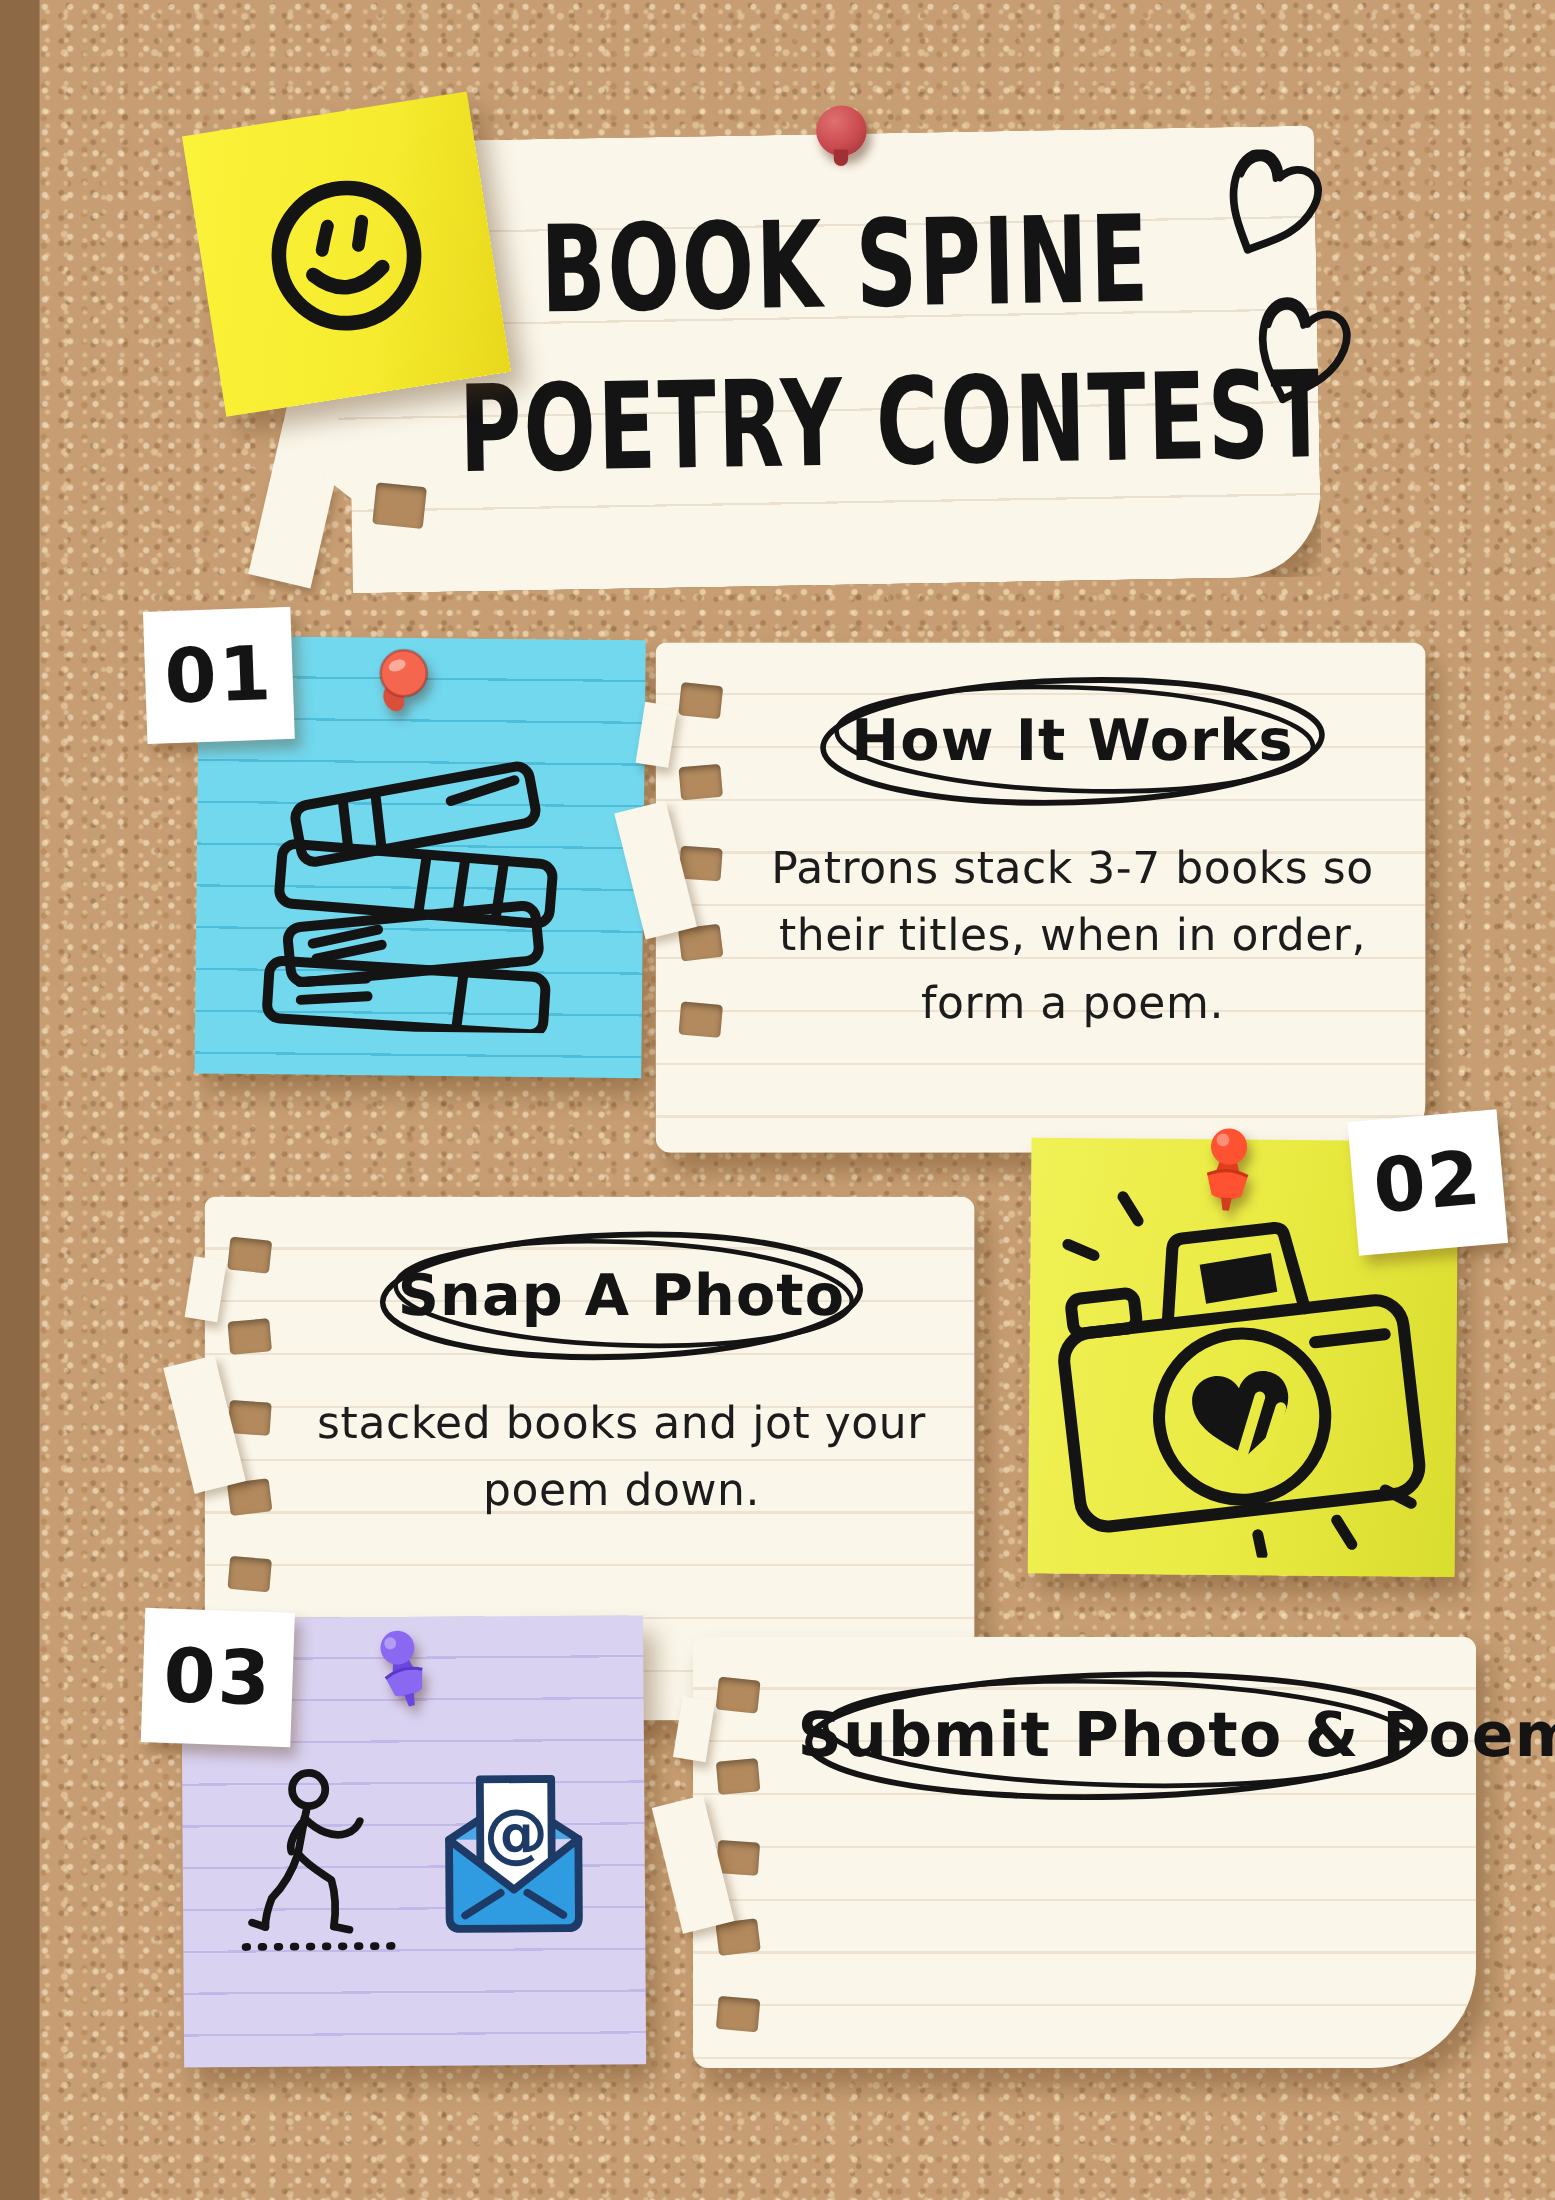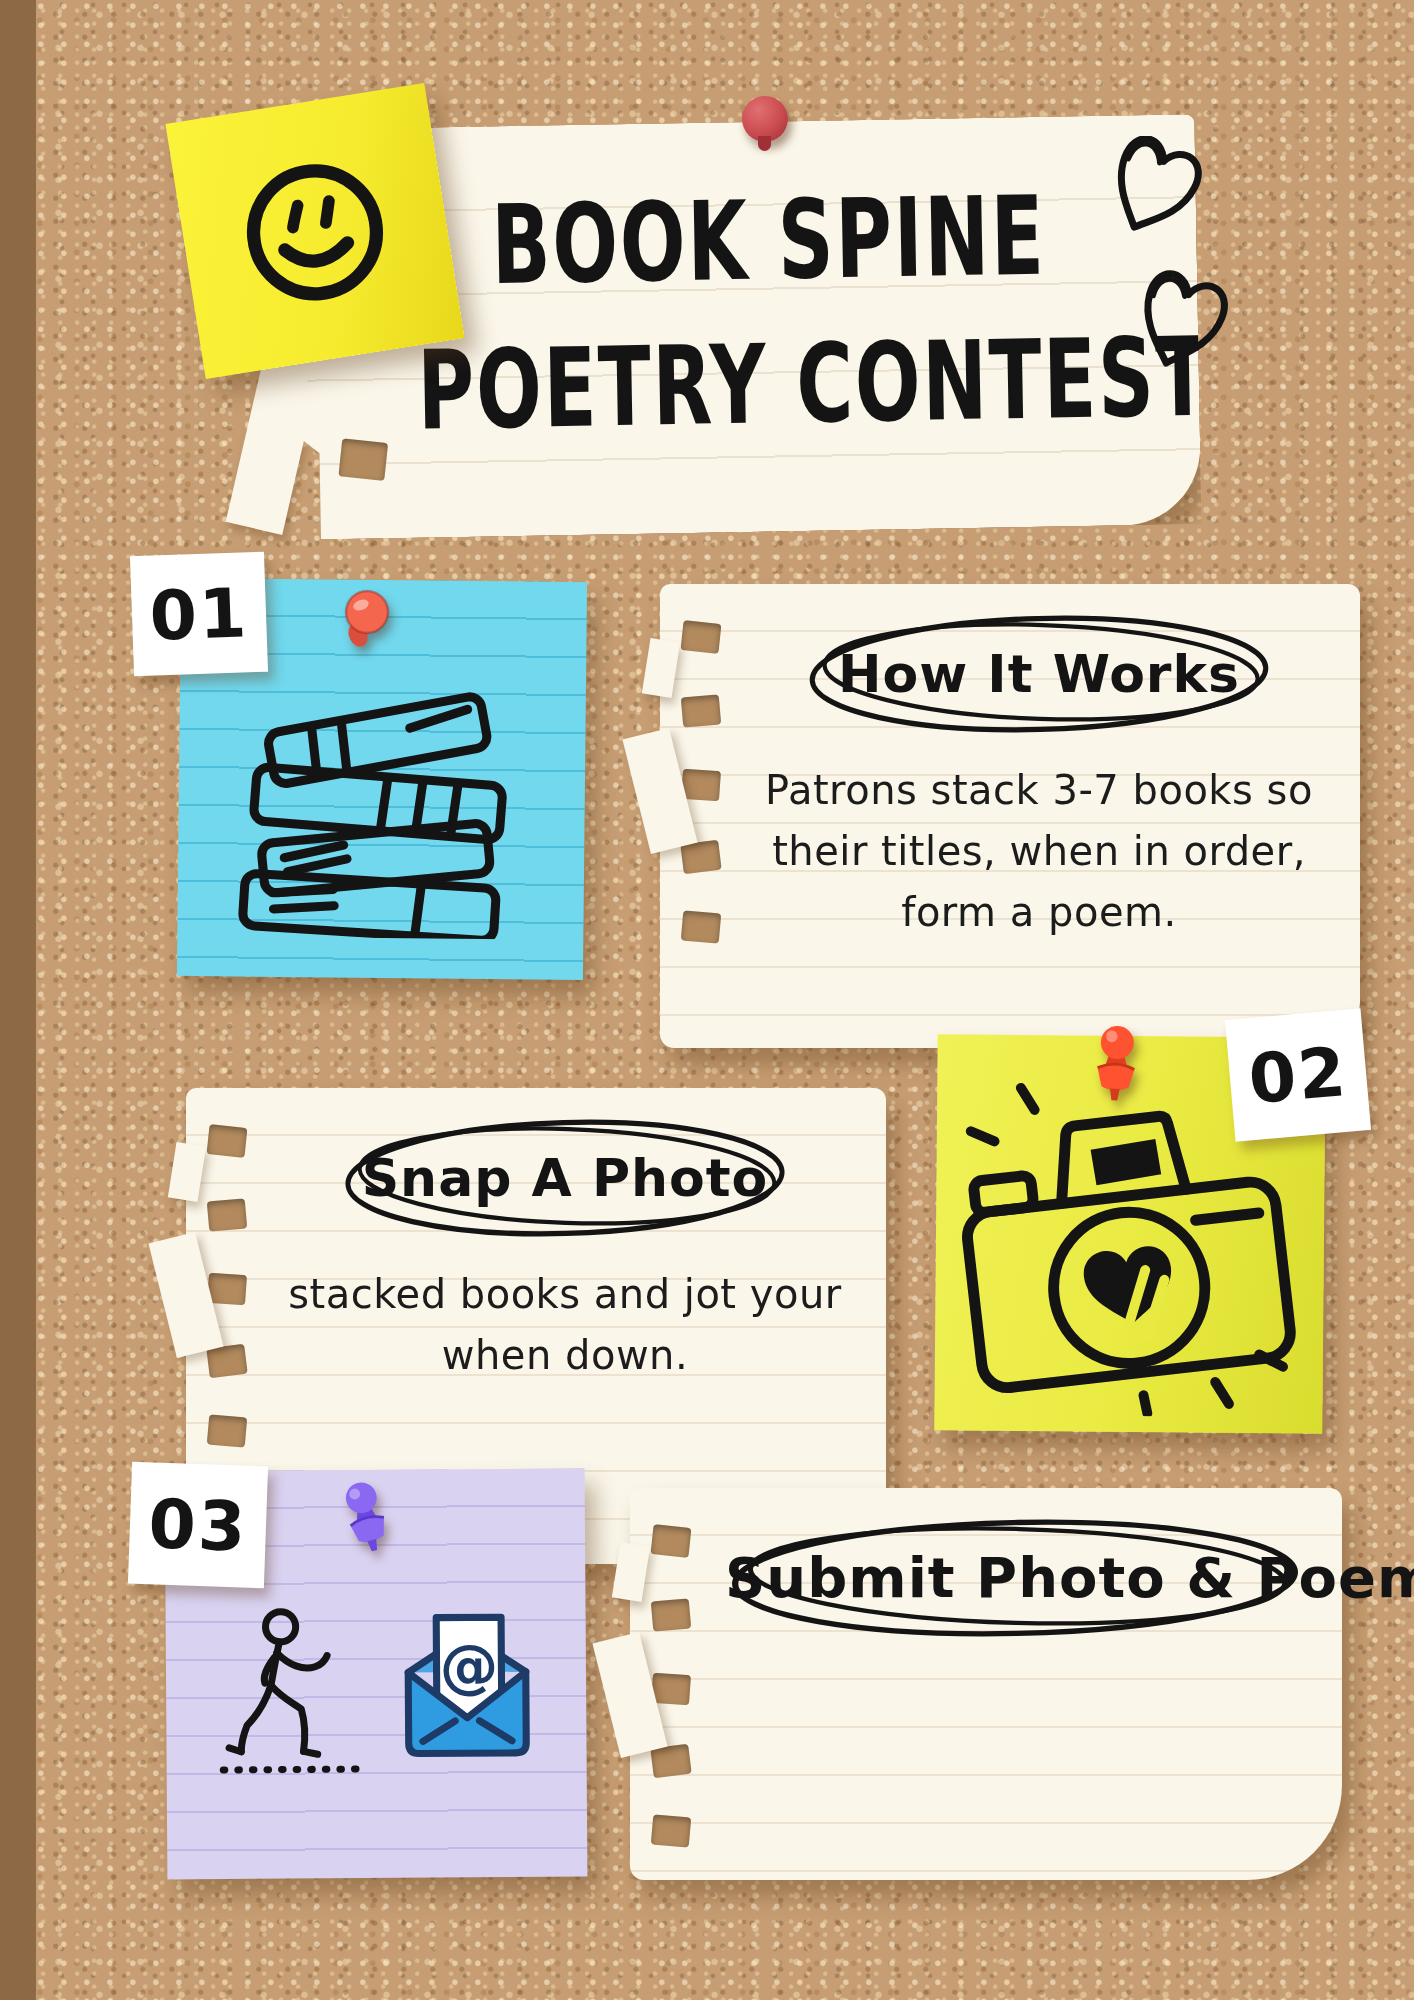--- a/index.html
+++ b/index.html
@@ -78,21 +78,21 @@
   .step-label{
     background:var(--label-bg);z-index:3;display:flex;align-items:center;justify-content:center;
     box-shadow:6px 9px 12px rgba(95,60,25,.35);color:var(--ink);
     font-size:68px;font-weight:800;letter-spacing:2px;
   }
   .label1{left:96px;top:554px;width:134px;height:120px;transform:rotate(-2deg)}
   .label2{left:1194px;top:1014px;width:136px;height:122px;transform:rotate(-5deg)}
   .label3{left:94px;top:1464px;width:136px;height:122px;transform:rotate(2deg)}
   
   .card{z-index:2;border-radius:10px 12px 46px 14px}
-  .card1{left:624px;top:584px;width:700px;height:464px}
+  .card1{left:560px;top:584px;width:700px;height:464px}
   .card2{left:150px;top:1088px;width:700px;height:476px}
   .card3{left:594px;top:1488px;width:712px;height:392px;border-radius:10px 12px 95px 14px}
   .card .hole{left:22px;width:38px;height:30px}
   .card .h1{top:38px;transform:rotate(6deg)}
   .card .h2{top:112px;transform:rotate(-5deg)}
   .card .h3{top:186px;transform:rotate(4deg)}
   .card .h4{top:258px;transform:rotate(-7deg)}
   .card .h5{top:328px;transform:rotate(5deg)}
   .card .fragA{position:absolute;left:-24px;top:148px;width:48px;height:118px;transform:rotate(-14deg)}
   .card .fragB{position:absolute;left:-14px;top:56px;width:30px;height:56px;transform:rotate(9deg)}
@@ -246,21 +246,21 @@
         <svg viewBox="0 0 460 120" preserveAspectRatio="none">
           <g class="f-none s-ink">
             <ellipse cx="230" cy="60" rx="222" ry="52" transform="rotate(-1.5 230 60)" stroke-width="5"></ellipse>
             <ellipse cx="232" cy="58" rx="212" ry="44" transform="rotate(1.8 230 60)" stroke-width="4"></ellipse>
           </g>
         </svg>
         <span class="h-text">Snap A Photo</span>
       </div>
       <p class="body-text">
         <span>stacked books and jot your</span>
-        <span>when down.</span>
+        <span>poem down.</span>
       </p>
     </div>
   </div>
 
   <div class="abs sticky camera-note">
     <svg class="icon-abs" style="left:14px;top:40px" width="358" height="340" viewBox="0 0 360 340">
       <g transform="rotate(-7 180 190)">
         <g class="f-none s-ink" stroke-width="11" stroke-linecap="round" stroke-linejoin="round">
           <rect x="22" y="120" width="312" height="178" rx="26"></rect>
           <path d="M120,120 L132,52 Q134,44 142,44 L226,44 Q234,44 235,52 L246,120"></path>

